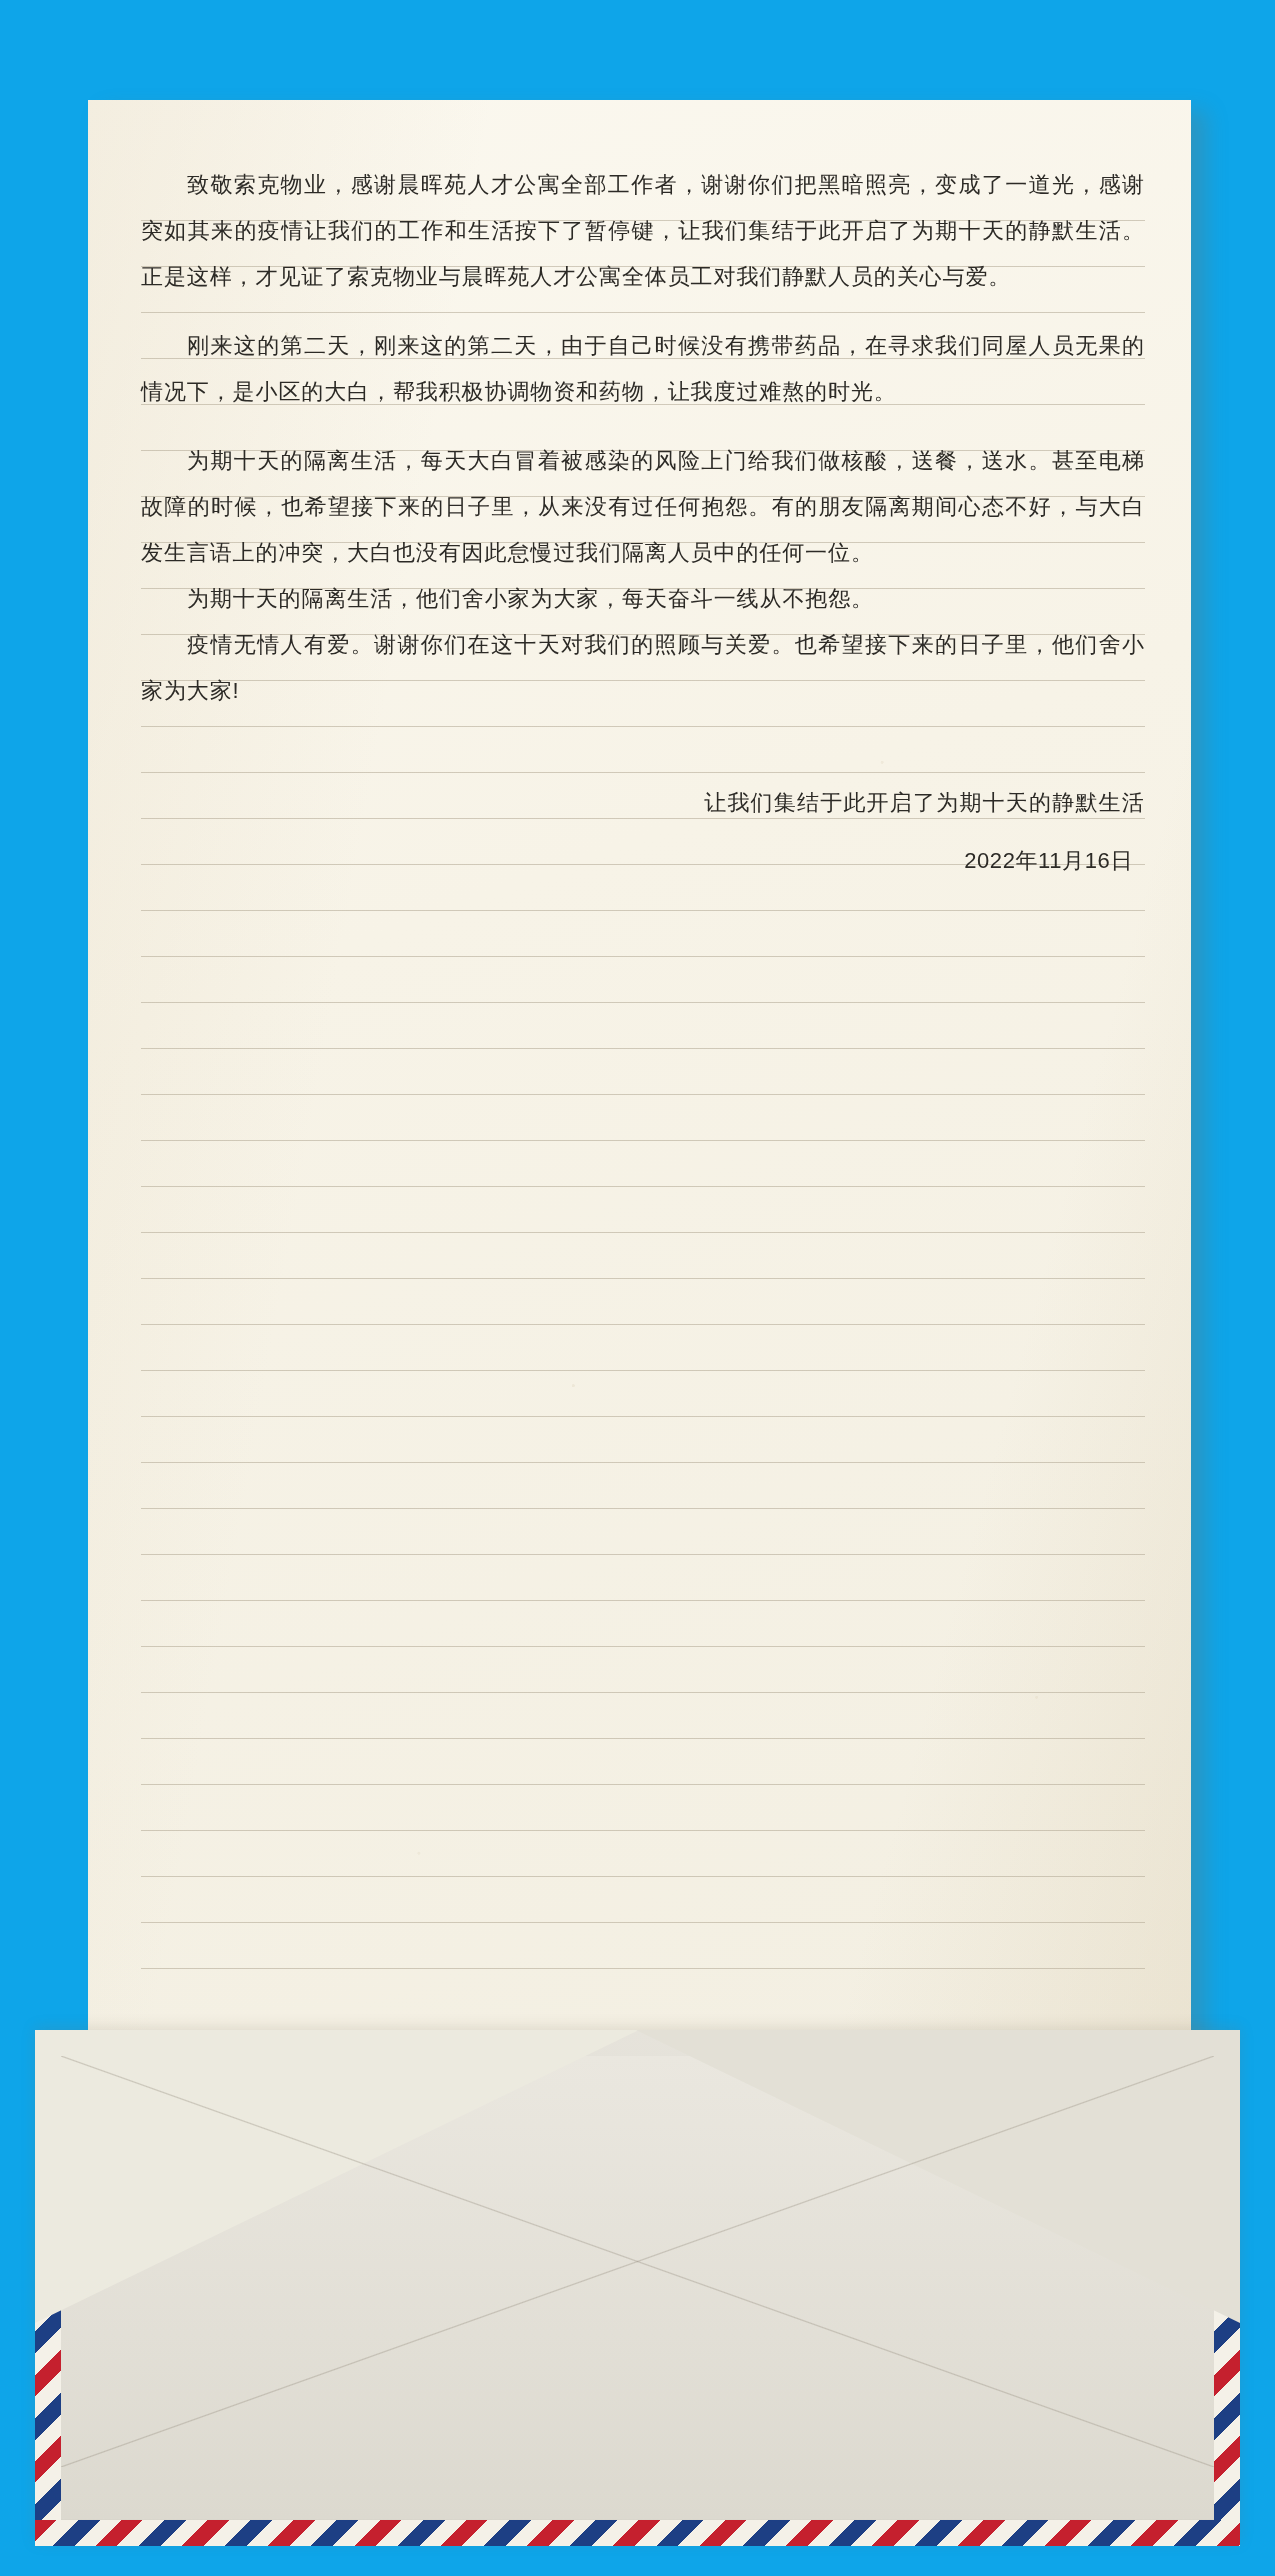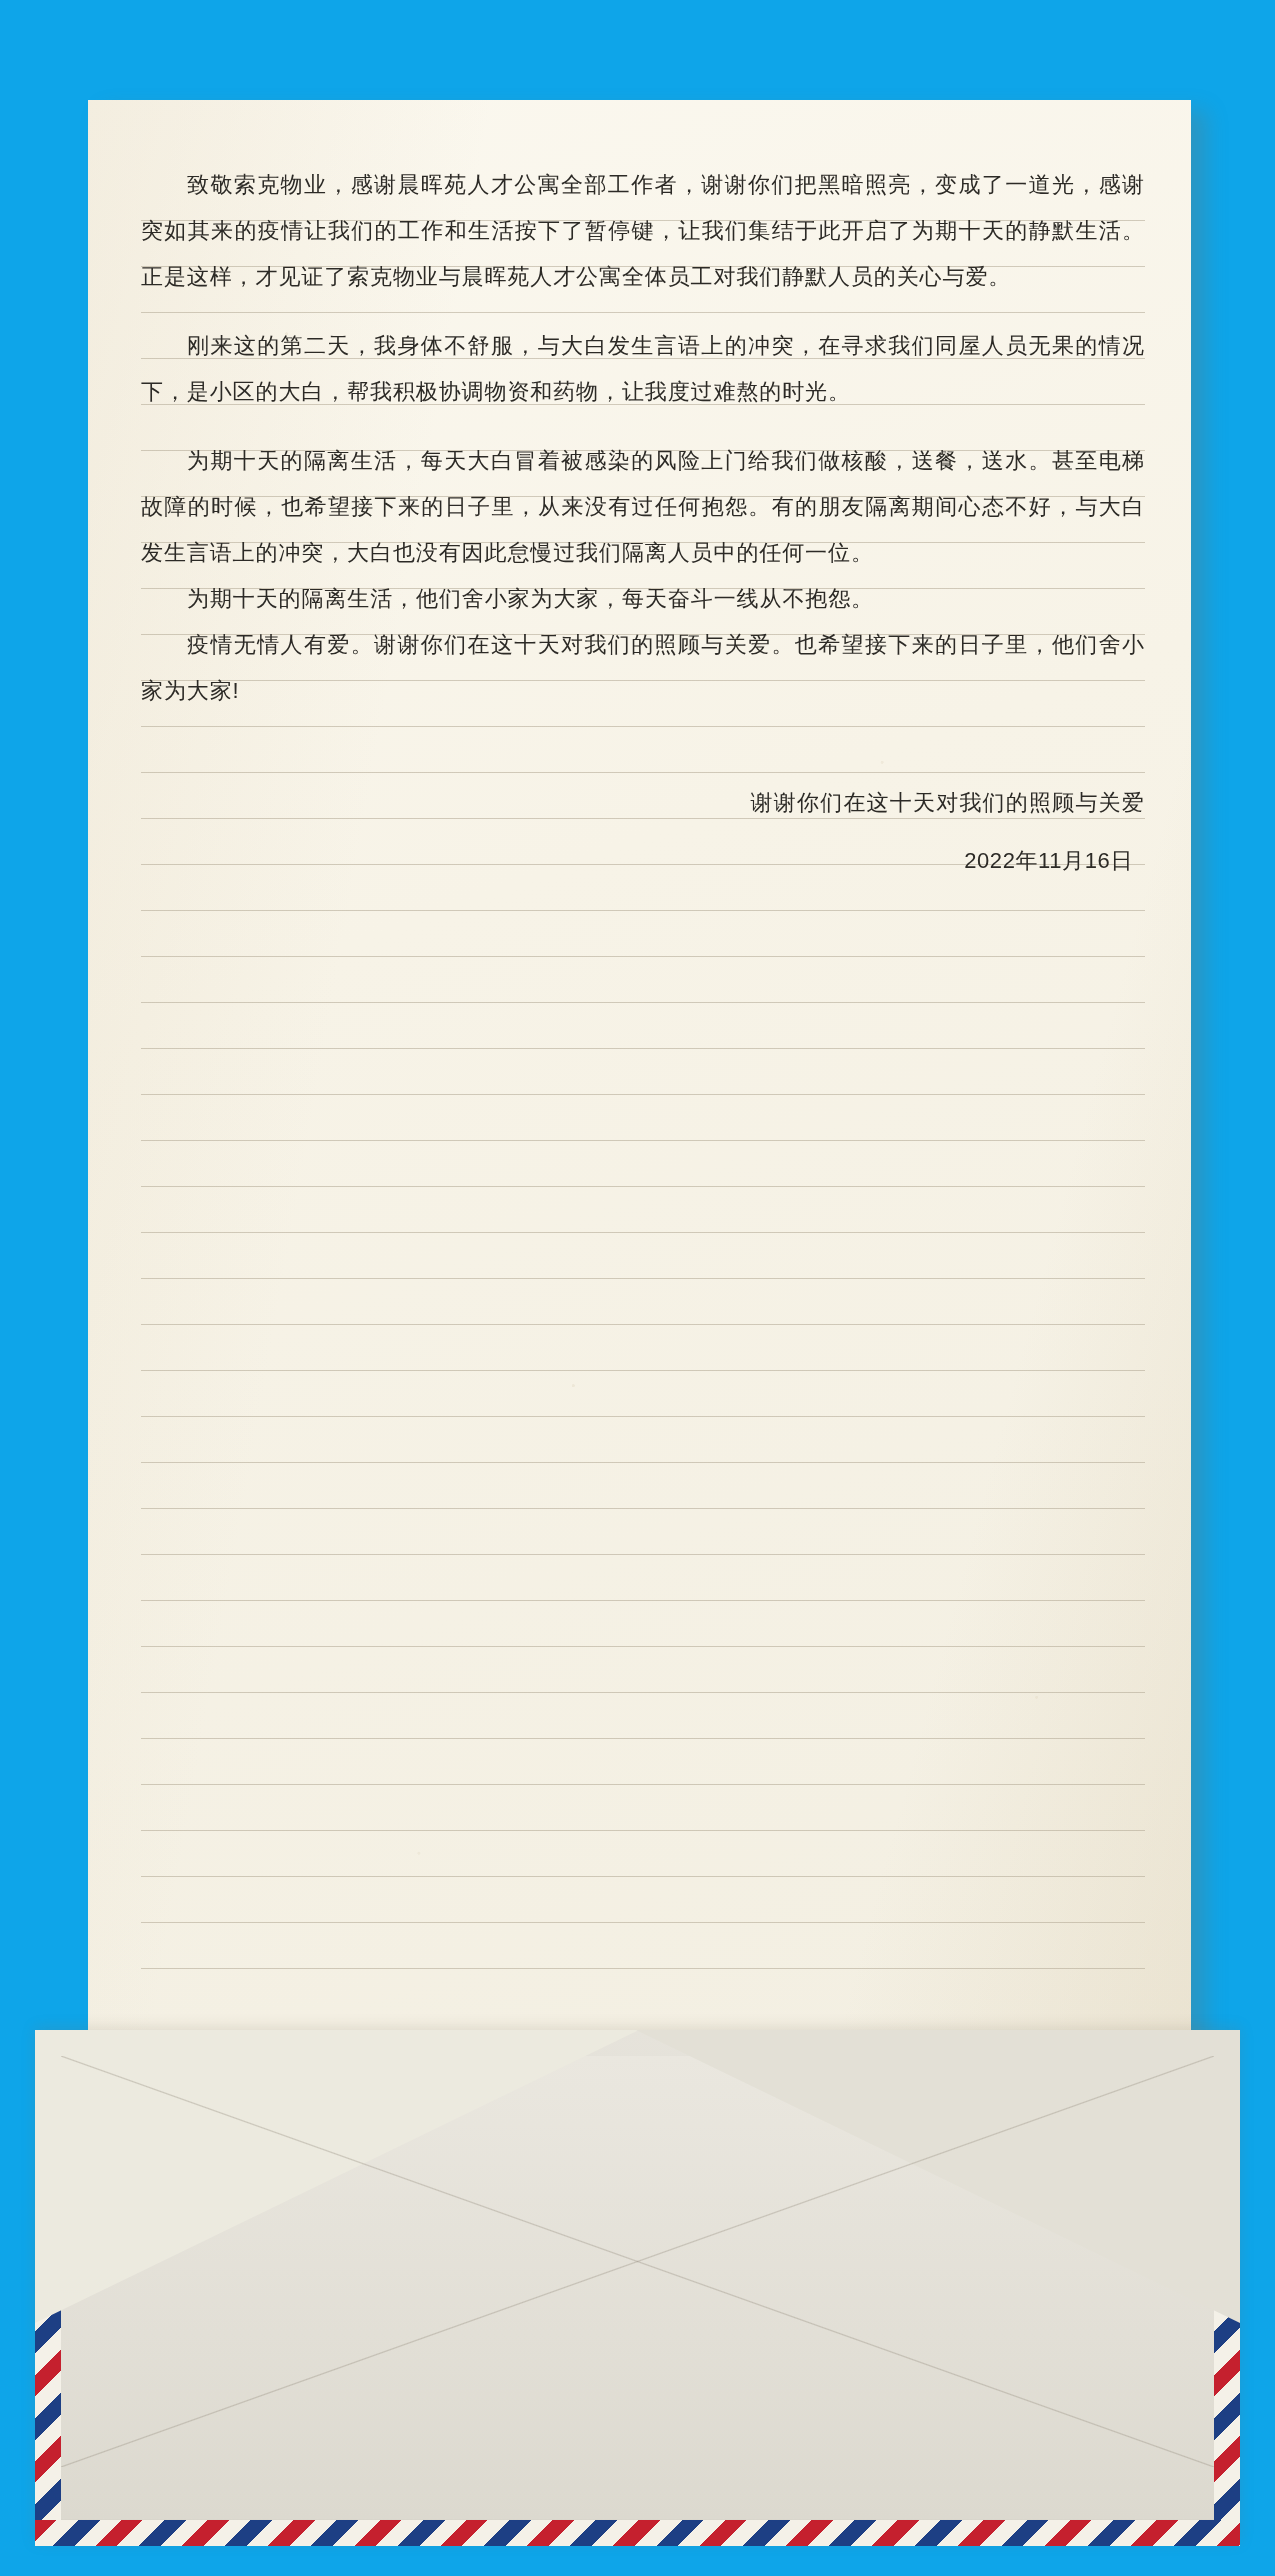--- a/index.html
+++ b/index.html
@@ -196,27 +196,27 @@
 
 <div class="stage">
 
   <div class="letter-wrap">
     <div class="letter-shadow"></div>
     <div class="letter-paper"></div>
     <div class="rules"></div>
 
     <div class="content">
       <p class="para">致敬索克物业，感谢晨晖苑人才公寓全部工作者，谢谢你们把黑暗照亮，变成了一道光，感谢突如其来的疫情让我们的工作和生活按下了暂停键，让我们集结于此开启了为期十天的静默生活。正是这样，才见证了索克物业与晨晖苑人才公寓全体员工对我们静默人员的关心与爱。</p>
-      <p class="para gap">刚来这的第二天，我身体不舒服，与大白发生言语上的冲突，在寻求我们同屋人员无果的情况下，是小区的大白，帮我积极协调物资和药物，让我度过难熬的时光。</p>
+      <p class="para gap">刚来这的第二天，刚来这的第二天，由于自己时候没有携带药品，在寻求我们同屋人员无果的情况下，是小区的大白，帮我积极协调物资和药物，让我度过难熬的时光。</p>
       <p class="para gap">为期十天的隔离生活，每天大白冒着被感染的风险上门给我们做核酸，送餐，送水。甚至电梯故障的时候，也希望接下来的日子里，从来没有过任何抱怨。有的朋友隔离期间心态不好，与大白发生言语上的冲突，大白也没有因此怠慢过我们隔离人员中的任何一位。</p>
       <p class="para">为期十天的隔离生活，他们舍小家为大家，每天奋斗一线从不抱怨。</p>
       <p class="para">疫情无情人有爱。谢谢你们在这十天对我们的照顾与关爱。也希望接下来的日子里，他们舍小家为大家!</p>
 
       <div class="sign-block">
-        <p class="sign-line">谢谢你们在这十天对我们的照顾与关爱</p>
+        <p class="sign-line">让我们集结于此开启了为期十天的静默生活</p>
         <p class="sign-date">2022年11月16日</p>
       </div>
     </div>
   </div>
 
   <div class="envelope">
     <div class="env-body"></div>
     <div class="stripe stripe-left"></div>
     <div class="stripe stripe-right"></div>
     <div class="stripe stripe-bottom"></div>

